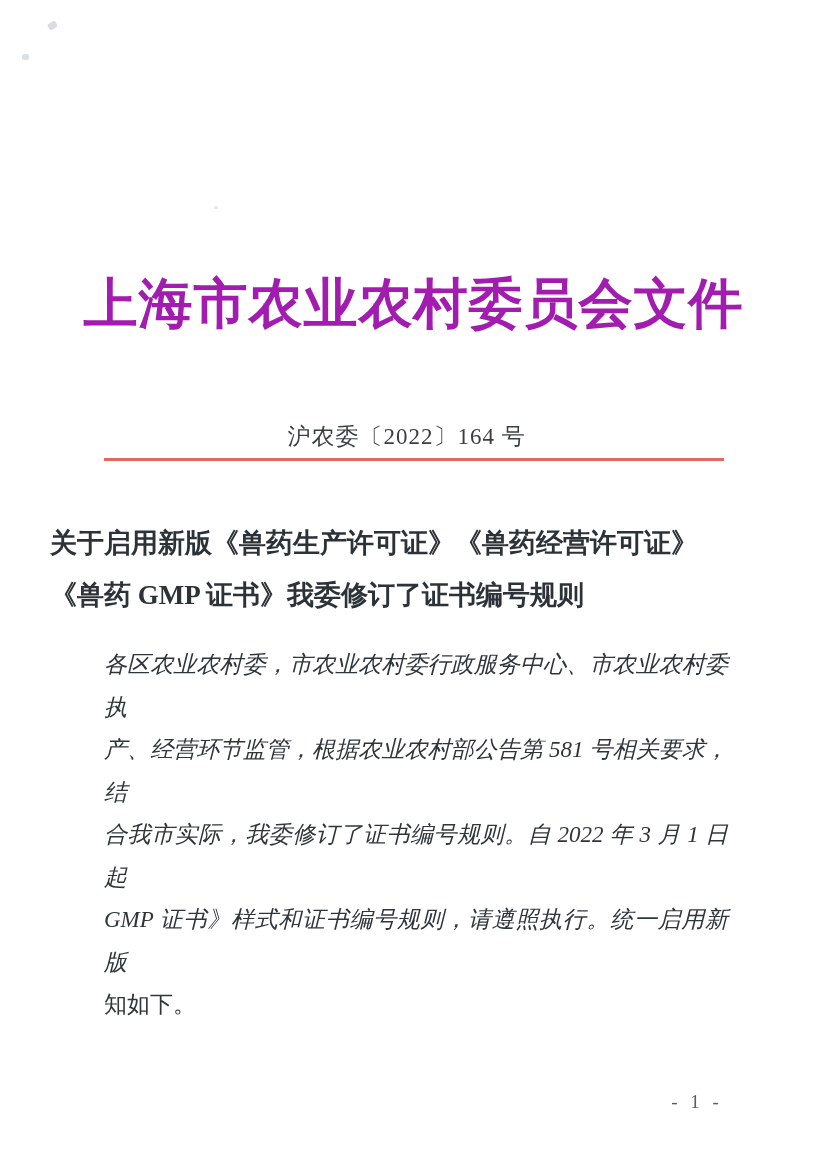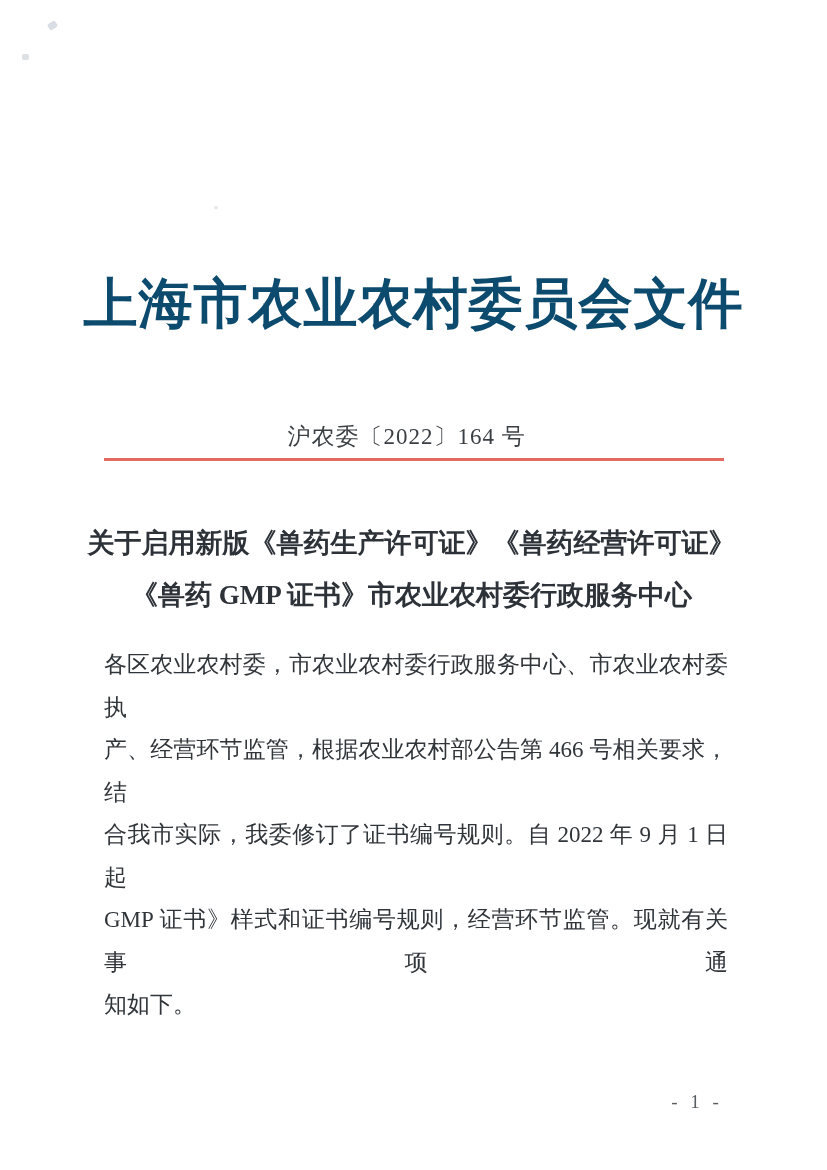--- a/index.html
+++ b/index.html
@@ -18,21 +18,21 @@
   .speck-3 { left: 214px; top: 206px; width: 4px; height: 3px; border-radius: 2px; opacity: 0.4; }
 
   .header-title {
     position: absolute;
     left: 0; right: 0;
     top: 268px;
     text-align: center;
     font-size: 54px;
     font-weight: bold;
     letter-spacing: 1px;
-    color: #0c4a6e;
+    color: #a21caf;
     white-space: nowrap;
   }
   .doc-number {
     position: absolute;
     left: 0; right: 14px;
     top: 421px;
     text-align: center;
     font-size: 23px;
     color: #3a3f44;
     letter-spacing: 1px;
@@ -42,37 +42,37 @@
     left: 104px;
     top: 458px;
     width: 620px;
     height: 3px;
     background: #e46a5f;
   }
   .notice-title {
     position: absolute;
     left: 50px; right: 54px;
     top: 517px;
-    text-align: center;
+    text-align: left;
     font-size: 27px;
     font-weight: bold;
     color: #2c3238;
     line-height: 52px;
   }
   .body-text {
     position: absolute;
     left: 104px;
     width: 624px;
     top: 644px;
     font-size: 23px;
     color: #30353a;
     line-height: 42.5px;
   }
   .body-line { white-space: nowrap; }
-  .body-line.j { white-space: normal; text-align: justify; text-align-last: justify; }
+  .body-line.j { white-space: normal; text-align: justify; text-align-last: justify; font-style: italic; }
   .body-line.indent { text-indent: 2em; }
   .page-number {
     position: absolute;
     left: 652px;
     top: 1091px;
     width: 90px;
     text-align: center;
     font-size: 19px;
     color: #585d62;
     letter-spacing: 4px;
@@ -89,27 +89,27 @@
   <div class="speck speck-3"></div>
 
   <div class="header-title">上海市农业农村委员会文件</div>
 
   <div class="doc-number">沪农委〔2022〕164 号</div>
 
   <div class="red-rule"></div>
 
   <div class="notice-title">
     <div>关于启用新版《兽药生产许可证》《兽药经营许可证》</div>
-    <div>《兽药 GMP 证书》市农业农村委行政服务中心</div>
+    <div>《兽药 GMP 证书》我委修订了证书编号规则</div>
   </div>
 
   <div class="body-text">
     <div class="body-line j">各区农业农村委，市农业农村委行政服务中心、市农业农村委执</div>
-    <div class="body-line j">产、经营环节监管，根据农业农村部公告第 466 号相关要求，结</div>
-    <div class="body-line j">合我市实际，我委修订了证书编号规则。自 2022 年 9 月 1 日起</div>
-    <div class="body-line j">GMP 证书》样式和证书编号规则，经营环节监管。现就有关事项通</div>
+    <div class="body-line j">产、经营环节监管，根据农业农村部公告第 581 号相关要求，结</div>
+    <div class="body-line j">合我市实际，我委修订了证书编号规则。自 2022 年 3 月 1 日起</div>
+    <div class="body-line j">GMP 证书》样式和证书编号规则，请遵照执行。统一启用新版</div>
     <div class="body-line">知如下。</div>
 
   </div>
 
   <div class="page-number">- 1 -</div>
 
 </div>
 
 </body></html>

